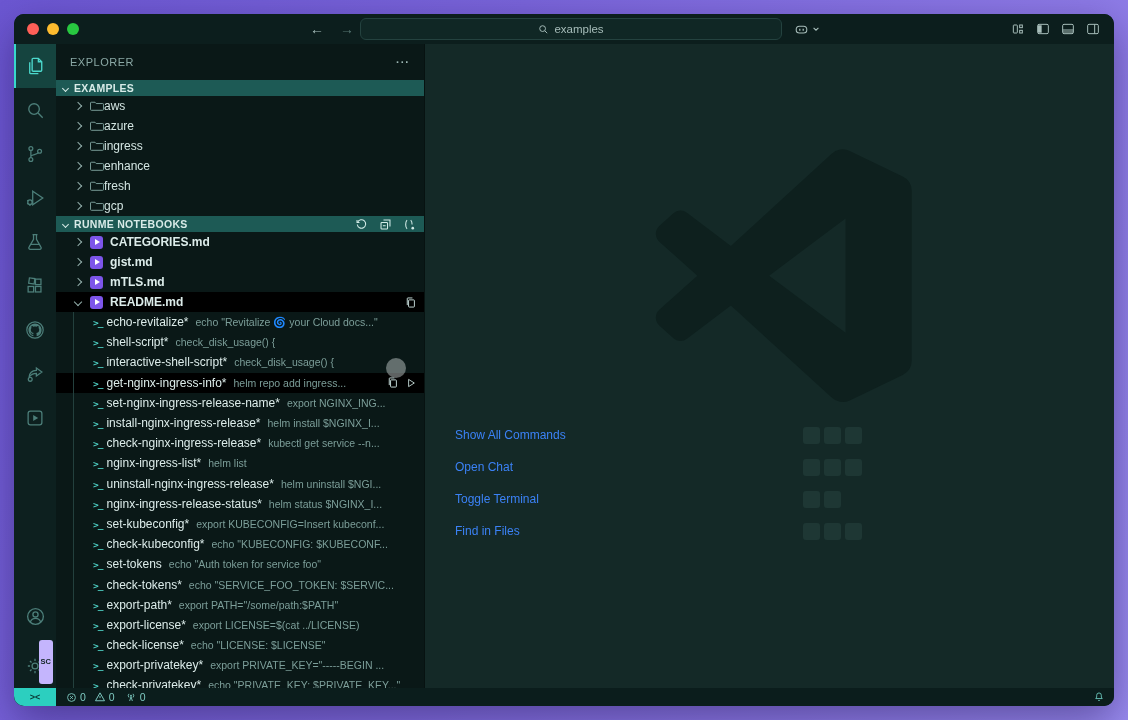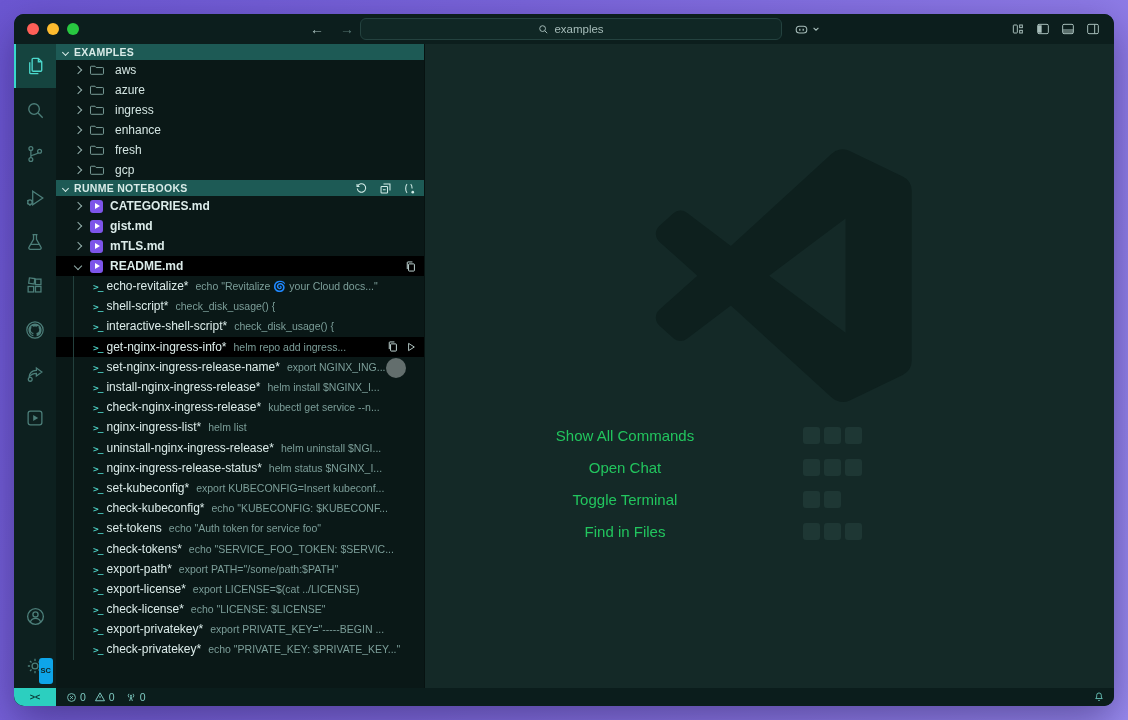--- a/index.html
+++ b/index.html
@@ -23,36 +23,36 @@
     gap:5px;color:#a7bdba;font-size:11.5px}
   .copilot{position:absolute;left:779px;top:5px;height:20px;display:flex;align-items:center;gap:2px;color:#a7bdba}
   .tb-right{position:absolute;right:13px;top:0;height:30px;display:flex;align-items:center;gap:9px;color:#a7bdba}
   .tb-btn{display:flex;align-items:center;justify-content:center}
   
   .activitybar{position:absolute;left:0;top:30px;width:42px;bottom:18px;background:#0d201f;
     display:flex;flex-direction:column;align-items:stretch}
   .act{height:44px;display:flex;align-items:center;justify-content:center;color:#4c7e79;position:relative}
   .act.active{background:#15443f;box-shadow:inset 2px 0 0 #38d8cb;color:#4cd9cd}
   .act-bottom{margin-top:auto;padding-bottom:6px}
-  .badge{position:absolute;right:3px;bottom:4px;background:#0ea5e9;color:#13262*;color:#122423;
-    font-size:7.5px;font-weight:700;border-radius:3px;padding:8px 2px;line-height:10px}
+  .badge{position:absolute;right:3px;bottom:4px;background:#c4b5fd;color:#13262*;color:#122423;
+    font-size:7.5px;font-weight:700;border-radius:3px;padding:17px 2px;line-height:10px}
   
   .sidebar{position:absolute;left:42px;top:30px;width:368px;bottom:18px;background:#0a1817;overflow:hidden}
   .pane-title{height:36px;display:flex;align-items:center;justify-content:space-between;
     padding:0 14px;color:#8aa8a5;font-size:11px;letter-spacing:.5px}
   .more::before{content:"···";font-weight:700;letter-spacing:1px;color:#9db8b5}
   .sec{height:16px;background:#1d5a55;display:flex;align-items:center;padding:0 8px 0 7px;
     font-size:10.5px;font-weight:700;letter-spacing:.3px;color:#d8ebe8;gap:6px}
   .sec-actions{margin-left:auto;display:flex;align-items:center;gap:11px;color:#d3ece8}
   .row{height:20px;display:flex;align-items:center;font-size:12px;color:#d3e5e2;white-space:nowrap;overflow:hidden}
   .row .label{margin-left:7px}
   .folder-row{padding-left:19px;gap:0}
   .folder-row .chev{margin-right:9px}
   .folder-ic{color:#7da09c;flex:none}
-  .folder-row .label{margin-left:11px}
+  .folder-row .label{margin-left:0}
   .nb{padding-left:19px}
   .nb .chev{margin-right:9px}
   .nb-icon{width:13px;height:13px;border-radius:3px;background:#7d55ea;flex:none;
     display:flex;align-items:center;justify-content:center}
   .nb-icon::after{content:"";border-left:5px solid #fff;border-top:3.5px solid transparent;
     border-bottom:3.5px solid transparent;margin-left:1px}
   .nb .label{margin-left:7px;font-weight:600;color:#dcecea}
   .row.active,.row.selected{background:#000000}
   .cells{position:relative}
   .cells::before{content:"";position:absolute;left:17px;top:0;bottom:0;width:1px;background:#23403d}
@@ -66,21 +66,21 @@
   .row.selected .actions,.row.active .actions{display:flex}
   .chev{display:inline-block;width:5px;height:5px;border-right:1.4px solid #93aeab;
     border-bottom:1.4px solid #93aeab;transform:rotate(-45deg);flex:none}
   .chev.down{transform:rotate(45deg)}
   .sec .chev{width:4px;height:4px;border-color:#d8ebe8}
   
   .editor{position:absolute;left:410px;top:30px;right:0;bottom:18px;background:#142927;border-left:1px solid #071211}
   .wm-logo{position:absolute;left:221px;top:104px;color:#0e201e}
   .shortcuts{position:absolute;left:30px;top:375px;width:500px}
   .sc-row{height:32px;display:grid;grid-template-columns:340px auto;column-gap:8px;align-items:center}
-  .sc-label{text-align:center;color:#22c55e;font-size:15px}
+  .sc-label{text-align:left;color:#3b82f6;font-size:12px}
   .sc-keys{display:flex;align-items:center;gap:4px}
   .keycap{display:inline-flex;min-width:11px;height:17px;padding:0 3px;background:#1e3734;border-radius:3px;
     align-items:center;justify-content:center;font-size:10.5px;color:#93b4af}
   
   .statusbar{position:absolute;left:0;bottom:0;right:0;height:18px;background:#0b1d1c;
     display:flex;align-items:center;font-size:10.5px;color:#7ecac1}
   .remote{width:42px;height:18px;background:#2ccfbf;display:flex;align-items:center;justify-content:center;flex:none}
   .remote::before{content:"><";color:#083330;font-weight:800;font-size:9px}
   .sb-item{display:flex;align-items:center;gap:3px;margin-left:10px}
   .sb-item svg{display:block}
@@ -223,20 +223,24 @@
     <div class="act">
       <svg width="22" height="22" viewBox="0 0 24 24" fill="none" stroke="currentColor" stroke-width="1.4">
         <circle cx="12" cy="12" r="3.2"></circle>
         <path d="M12 4.2v2.4M12 17.4v2.4M4.2 12h2.4M17.4 12h2.4M6.5 6.5l1.7 1.7M15.8 15.8l1.7 1.7M17.5 6.5l-1.7 1.7M8.2 15.8l-1.7 1.7"></path>
       </svg>
       <span class="badge">SC</span>
     </div>
   </div>
 
   <div class="sidebar">
+    <div class="pane-title">
+      <span>EXPLORER</span>
+      <span class="more"></span>
+    </div>
 
     <div class="sec">
       <span class="chev down"></span>
       <span>EXAMPLES</span>
     </div>
     <div>
         <div class="row folder-row">
     <span class="chev"></span>
     <svg class="folder-ic" width="14" height="12" viewBox="0 0 16 13" fill="none" stroke="currentColor" stroke-width="1.1">
       <path d="M1.5 2.2h4.2l1.4 1.5h7.4a.9.9 0 0 1 .9.9v5.9a.9.9 0 0 1-.9.9H1.5a.9.9 0 0 1-.9-.9V3.1a.9.9 0 0 1 .9-.9z"></path>

